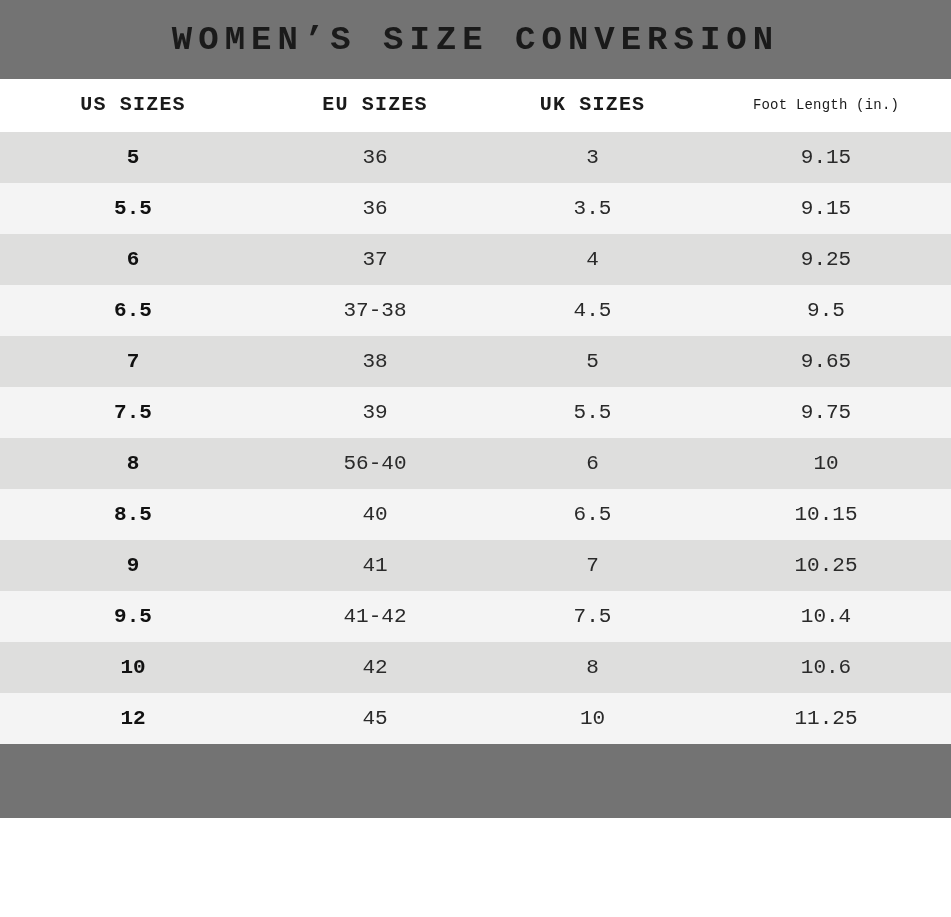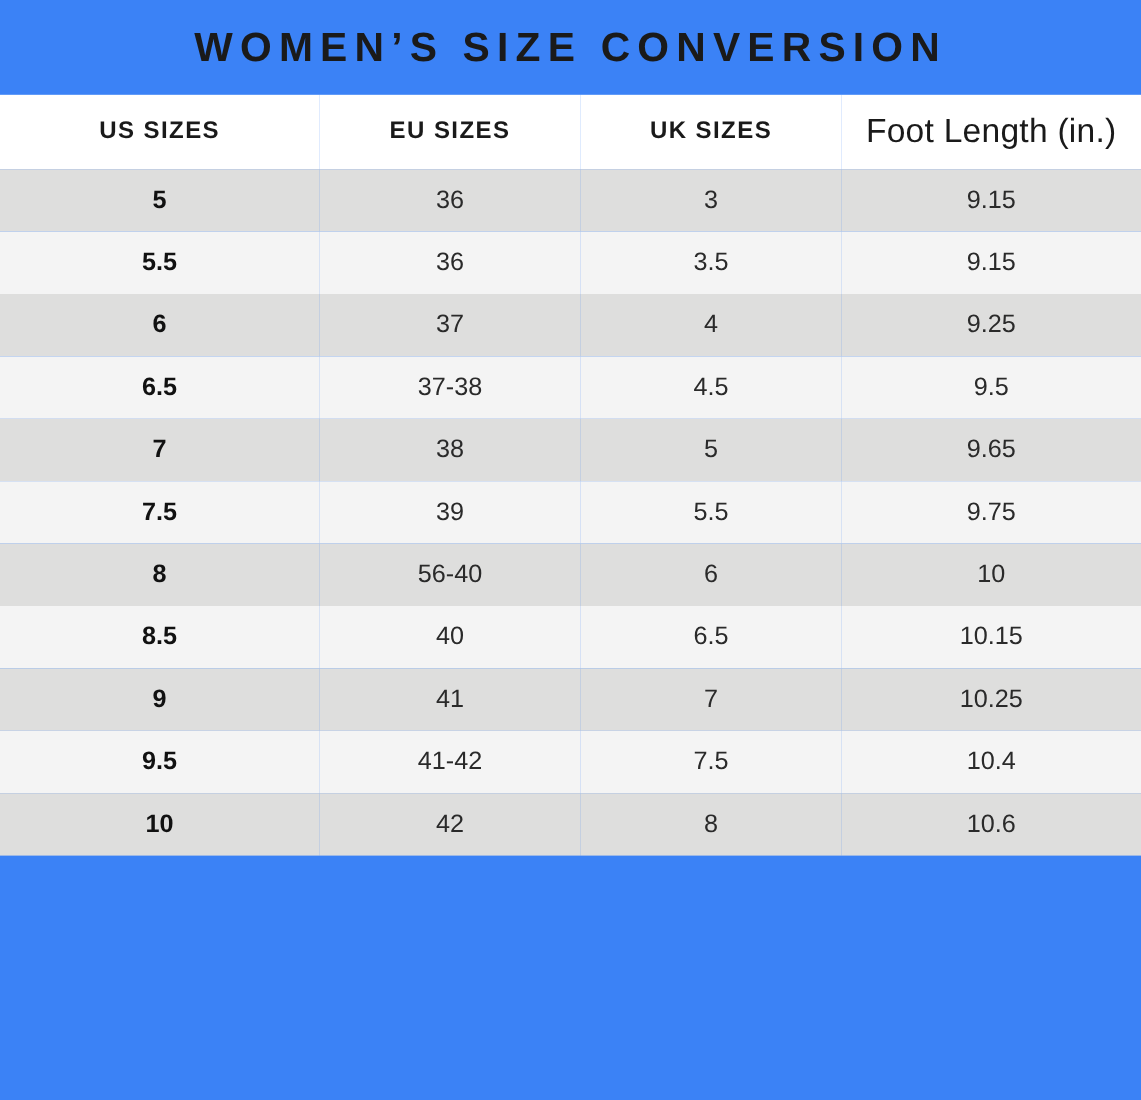--- a/index.html
+++ b/index.html
@@ -9,25 +9,26 @@
   }
   body {
     width: 951px;
     height: 917px;
     font-family: "Liberation Sans", sans-serif;
     color: #1c1c1c;
     overflow: hidden;
   }
   .page {
     width: 951px;
-    height: 917px;
+    height: 818px;
     box-sizing: border-box;
     display: flex;
     flex-direction: column;
-    background: #3b82f6;
+    background: #737373;
+    font-family: Liberation Mono, monospace;
   }
   .title {
     text-align: center;
     font-size: 34px;
     font-weight: bold;
     letter-spacing: 6px;
     color: #1a1a1a;
     padding: 22px 0 20px 0;
     line-height: 1.1;
   }
@@ -47,21 +48,21 @@
     color: #1a1a1a;
     letter-spacing: 1.2px;
     padding: 14px 0 16px 0;
     text-align: center;
     background: #ffffff;
     border: none;
   }
   thead th.foot-col {
     letter-spacing: 0.2px;
     font-weight: normal;
-    font-size: 28px;
+    font-size: 14px;
   }
   tbody td {
     text-align: center;
     font-size: 21px;
     padding: 14px 0 14px 0;
     border: none;
     color: #2a2a2a;
   }
   tbody td.us {
     font-weight: bold;
@@ -156,16 +157,22 @@
         <td>41-42</td>
         <td>7.5</td>
         <td>10.4</td>
       </tr>
       <tr class="shade">
         <td class="us">10</td>
         <td>42</td>
         <td>8</td>
         <td>10.6</td>
       </tr>
+      <tr class="plain">
+        <td class="us">12</td>
+        <td>45</td>
+        <td>10</td>
+        <td>11.25</td>
+      </tr>
     </tbody>
   </table>
 
 </div>
 
 </body></html>

